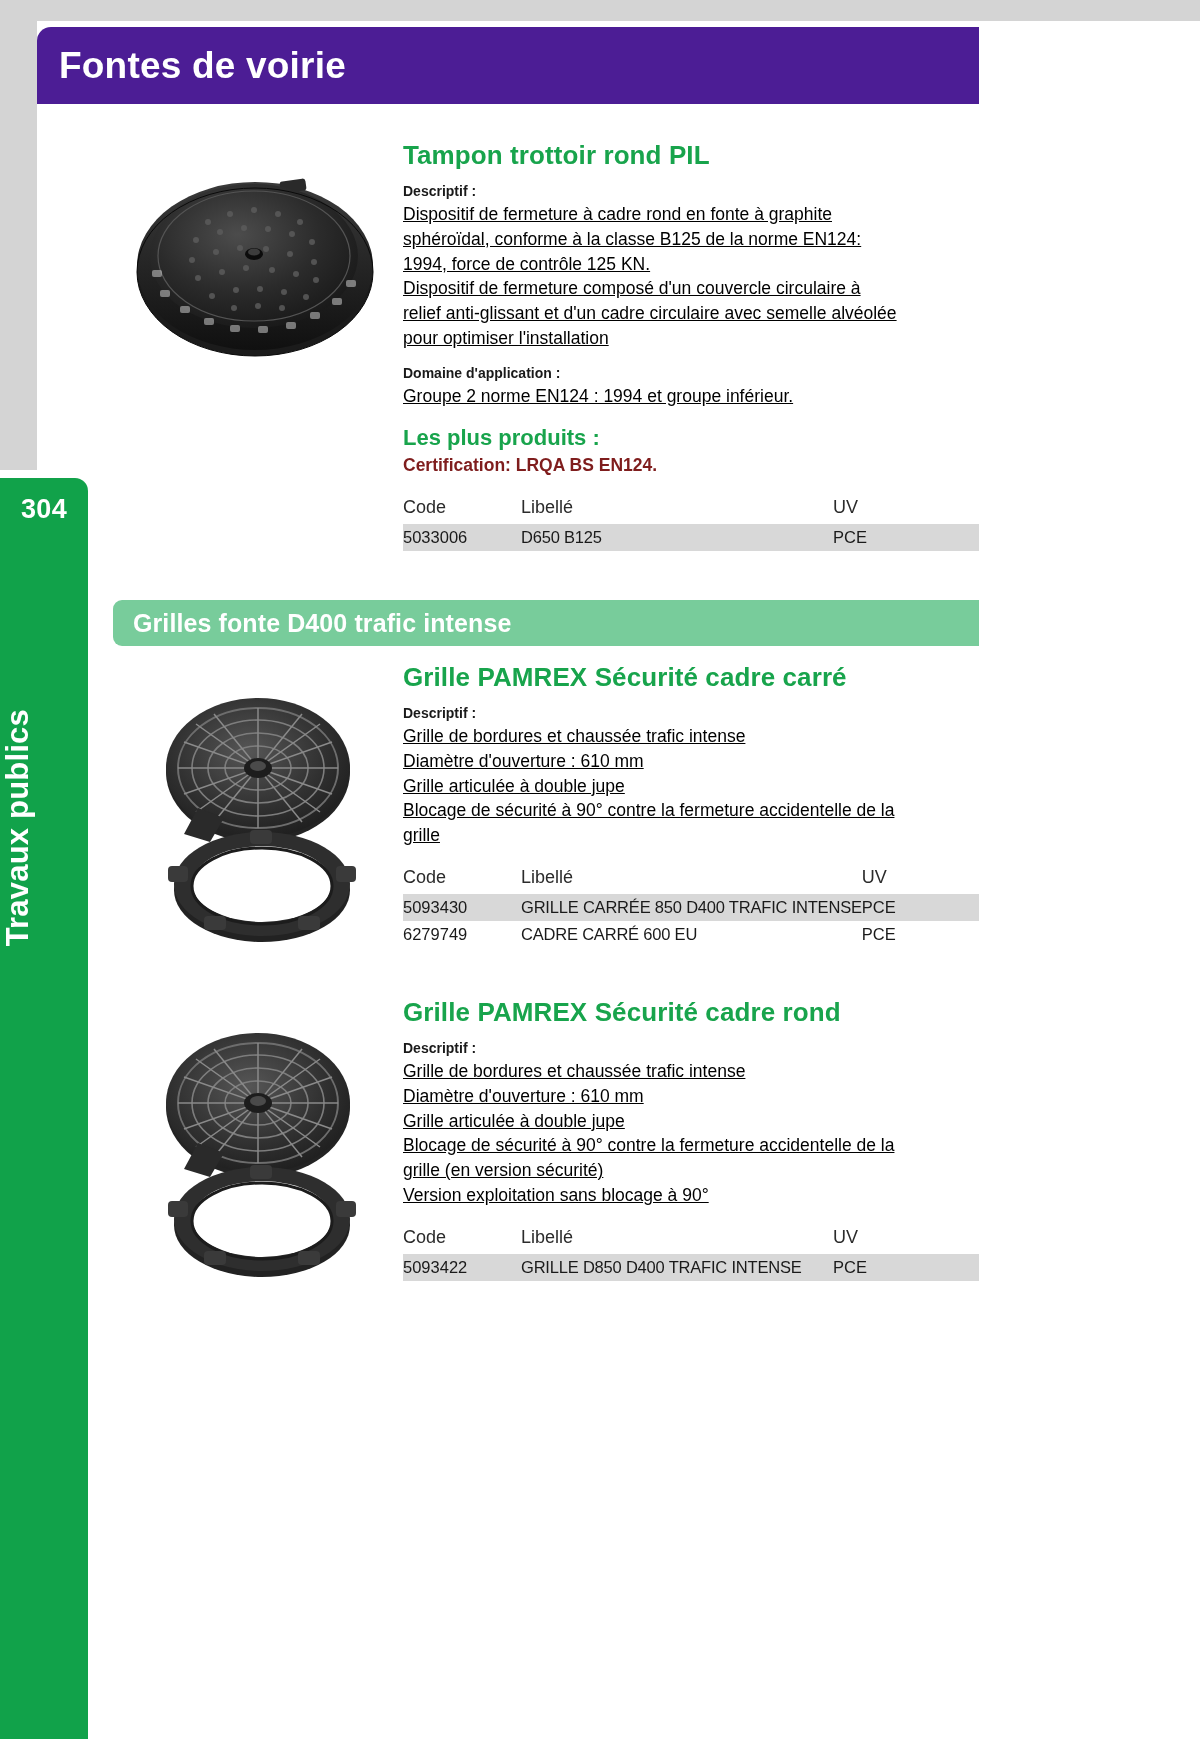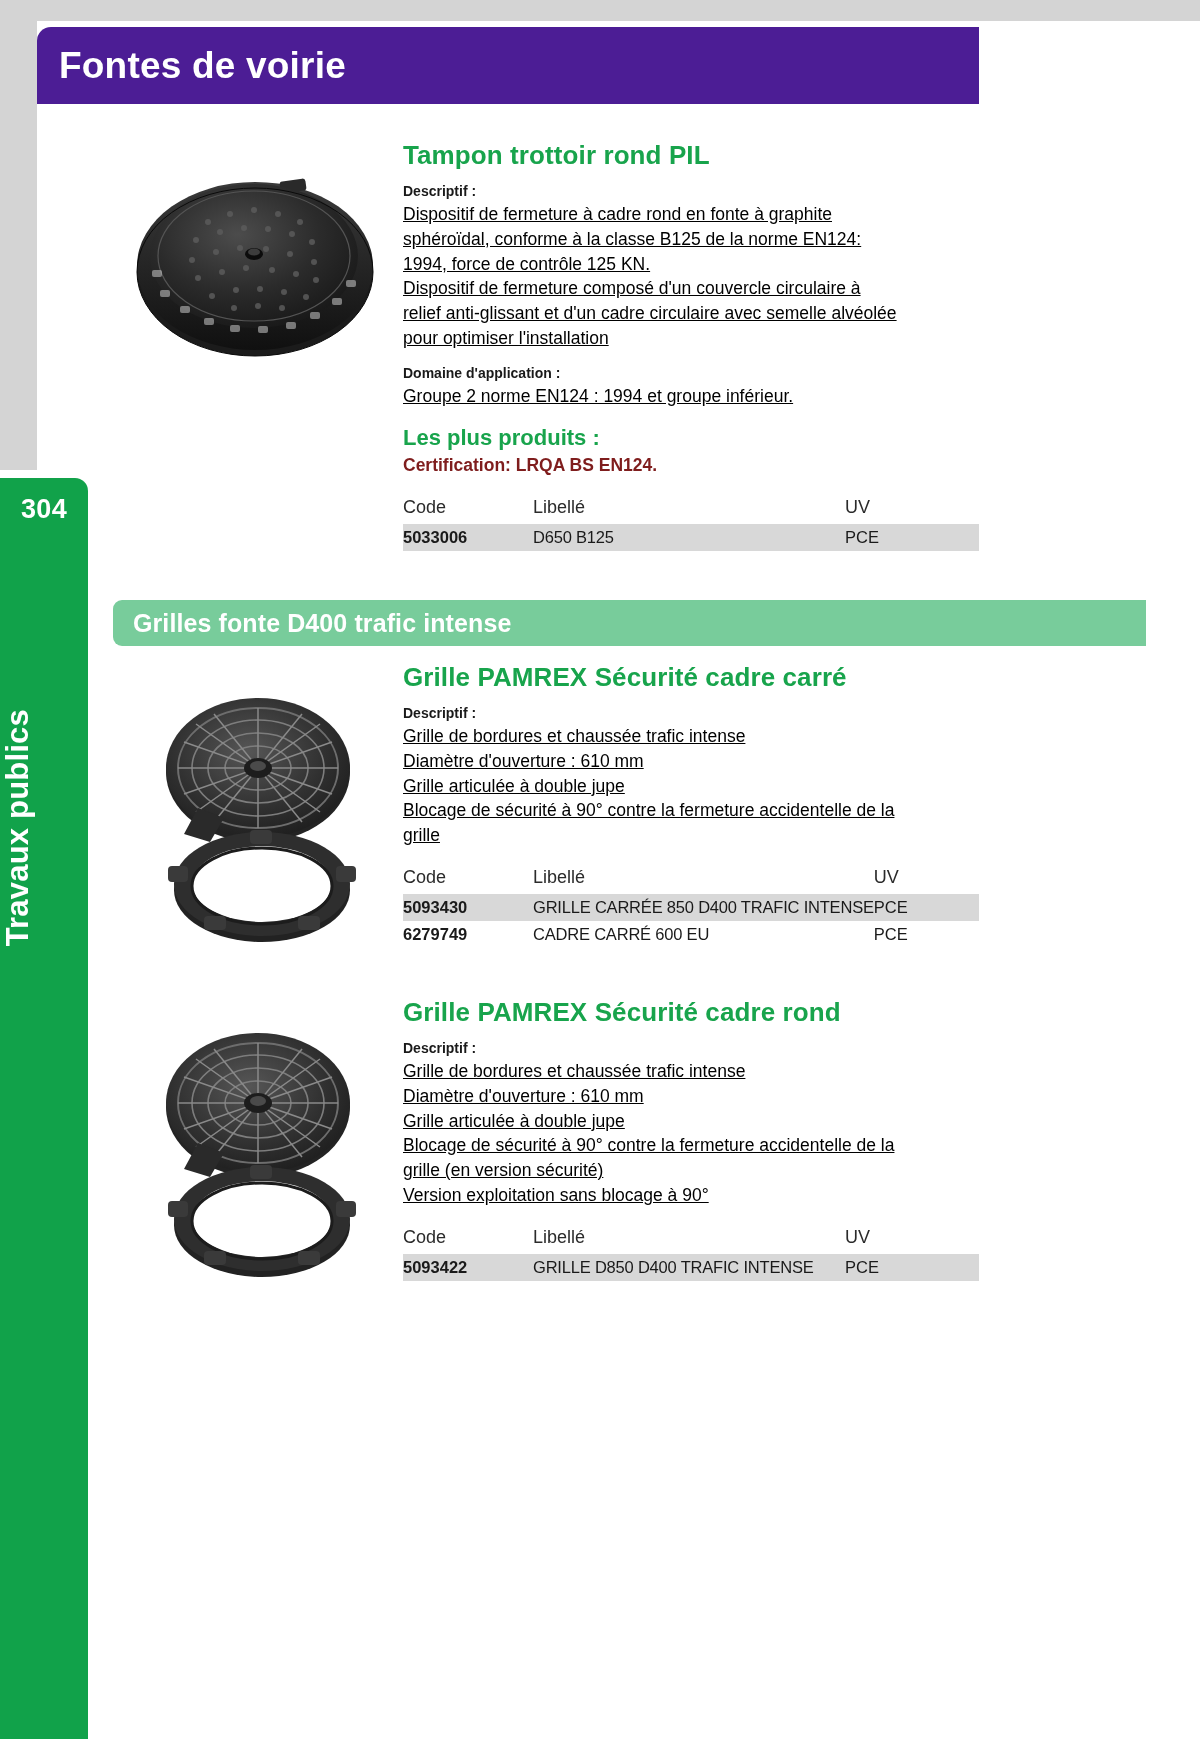--- a/index.html
+++ b/index.html
@@ -86,21 +86,21 @@
     transform: translateY(-50%);
     color: #ffffff;
     font-size: 37px;
     font-weight: bold;
     letter-spacing: .2px;
   }
   
   .section-band {
     position: absolute;
     left: 113px; top: 600px;
-    width: 1033px; height: 46px;
+    width: 866px; height: 46px;
     background: #78cc9b;
     border-top-left-radius: 9px;
     border-bottom-left-radius: 9px;
   }
   .section-band-title {
     position: absolute;
     left: 20px; top: 50%;
     transform: translateY(-50%);
     color: #ffffff;
     font-size: 25px;
@@ -155,21 +155,21 @@
     color: #2b2b2b;
     padding: 1px 0 6px 0;
   }
   table.codes td {
     font-size: 16.5px;
     color: #1a1a1a;
     padding: 4px 0 4px 0;
     white-space: nowrap;
   }
   table.codes tr.alt td { background: #d8d8d8; }
-  td.c-code { font-weight: bold; font-size: 18.5px; width: 130px; padding-left: 8px; }
+  td.c-code { font-weight: normal; font-size: 18.5px; width: 118px; padding-left: 8px; }
   th.c-code { padding-left: 8px; }
   td.c-lib, th.c-lib { width: 312px; }
   td.c-lib { font-family: "Liberation Sans Narrow", "Liberation Sans", sans-serif;
              letter-spacing: -0.2px; font-size: 17px; }
   td.c-uv, th.c-uv { width: auto; }
   td.c-uv { font-size: 18px; }
   
   .photo { position: absolute; }
 </style>
 </head>

